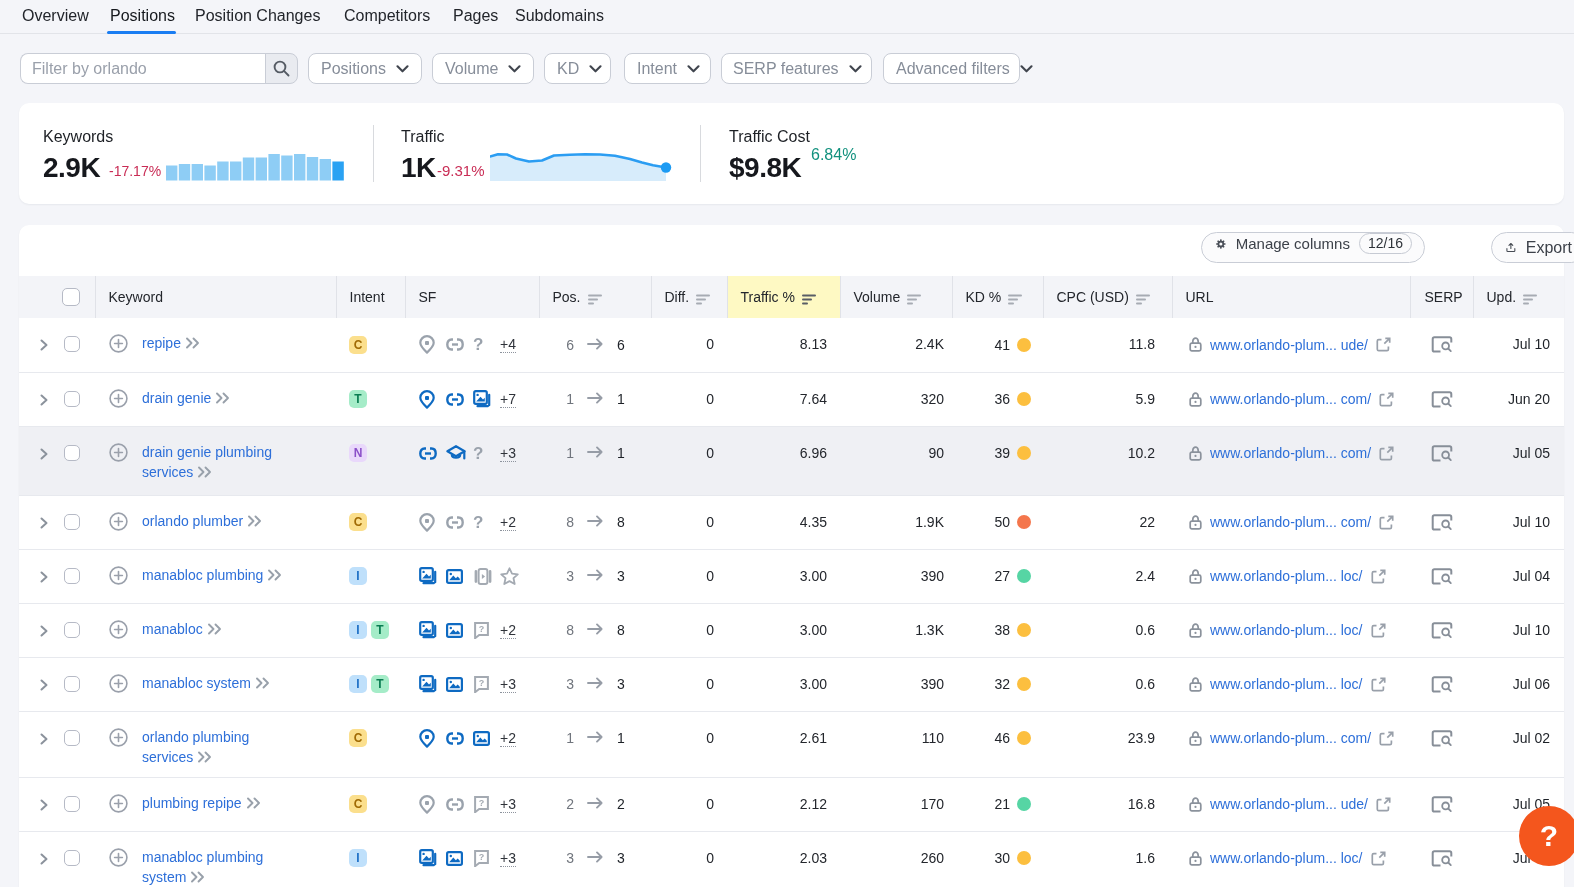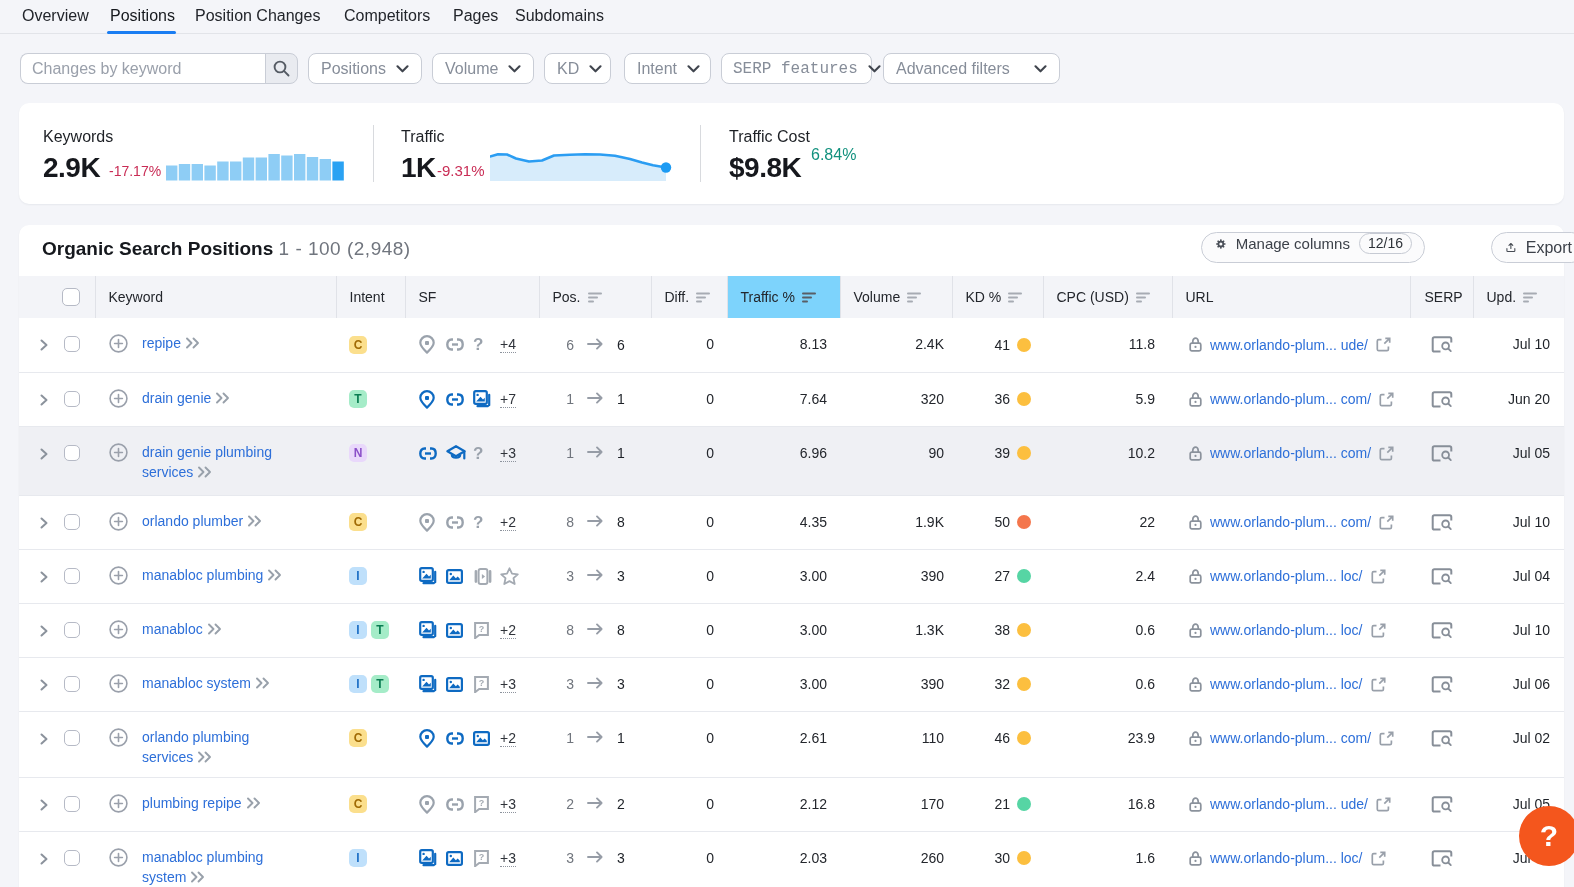--- a/index.html
+++ b/index.html
@@ -40,22 +40,22 @@
 .pill { border:1px solid #c6cad3; border-radius:12px; font-size:14px; color:#2e3339; padding:1px 8px 2px; margin-left:9px; }
 
 table { border-collapse:collapse; table-layout:fixed; width:1545px; position:absolute; left:0; top:51px; }
 col.w-exp { width:76px; } col.w-kw { width:241px; } col.w-int { width:69px; } col.w-sf { width:134px; }
 col.w-pos { width:112px; } col.w-diff { width:76px; } col.w-tra { width:113px; } col.w-vol { width:112px; }
 col.w-kd { width:91px; } col.w-cpc { width:129px; } col.w-url { width:238px; } col.w-serp { width:63px; }
 col.w-upd { width:91px; }
 thead tr { height:42px; background:#f3f4f8; }
 thead td { border-right:1px solid #e0e2e8; font-size:14px; color:#23262c; vertical-align:middle; padding-left:13px; }
 thead td.nosep { border-right:none; }
-thead td .hflex { display:flex; align-items:center; gap:7px; }
-thead td.hdark { background:#7dd3fc; }
+thead td .hflex { display:flex; align-items:flex-end; gap:7px; }
+thead td.hdark { background:#fef9c3; }
 tbody td { vertical-align:top; font-size:14px; color:#23262c; }
 .cellv { height:53px; display:flex; align-items:center; }
 tbody tr { border-top:1px solid #e7e9ee; }
 tbody tr:first-child { border-top:none; }
 tr.shaded { background:#eff0f4; }
 .c-exp { position:relative; }
 .expwrap { position:absolute; left:20px; top:20px; }
 .cb { display:inline-block; width:18px; height:18px; background:#fff; border:1px solid #b6bac6; border-radius:5px; }
 .cb-row { position:absolute; left:45px; top:18px; width:16px; height:16px; }
 .kwflex { display:flex; align-items:flex-start; }
@@ -92,43 +92,43 @@
 <div class="tabbar">
   <span class="tab" style="left:22px;">Overview</span>
   <span class="tab active" style="left:110px;">Positions</span>
   <span class="tab" style="left:195px;">Position Changes</span>
   <span class="tab" style="left:344px;">Competitors</span>
   <span class="tab" style="left:453px;">Pages</span>
   <span class="tab" style="left:515px;">Subdomains</span>
   <div class="tabunderline"></div>
 </div>
 
-<div class="finput">Changes by keyword</div>
+<div class="finput">Filter by orlando</div>
 <div class="searchbox">
     <svg width="17" height="17" viewBox="0 0 17 17" style="">
       <circle cx="7" cy="7" r="5.4" fill="none" stroke="#555b64" stroke-width="1.9"></circle>
       <path d="M11.2 11.2 L15.5 15.5" stroke="#555b64" stroke-width="1.9" stroke-linecap="round"></path>
     </svg>
   </div>
 <div class="fbtn" style="left:308px; width:114px;">Positions <svg width="13" height="8" viewBox="0 0 13 8" style="">
       <path d="M1.5 1.3 L6.5 6.3 L11.5 1.3" fill="none" stroke="#40454e" stroke-width="2.1" stroke-linecap="round" stroke-linejoin="round"></path>
     </svg></div>
 <div class="fbtn" style="left:432px; width:102px;">Volume <svg width="13" height="8" viewBox="0 0 13 8" style="">
       <path d="M1.5 1.3 L6.5 6.3 L11.5 1.3" fill="none" stroke="#40454e" stroke-width="2.1" stroke-linecap="round" stroke-linejoin="round"></path>
     </svg></div>
 <div class="fbtn" style="left:544px; width:67px;">KD <svg width="13" height="8" viewBox="0 0 13 8" style="">
       <path d="M1.5 1.3 L6.5 6.3 L11.5 1.3" fill="none" stroke="#40454e" stroke-width="2.1" stroke-linecap="round" stroke-linejoin="round"></path>
     </svg></div>
 <div class="fbtn" style="left:624px; width:87px;">Intent <svg width="13" height="8" viewBox="0 0 13 8" style="">
       <path d="M1.5 1.3 L6.5 6.3 L11.5 1.3" fill="none" stroke="#40454e" stroke-width="2.1" stroke-linecap="round" stroke-linejoin="round"></path>
     </svg></div>
-<div class="fbtn" style="left:721px; width:151px; padding:12px 11px;font-family:Liberation Mono, monospace;">SERP features <svg width="13" height="8" viewBox="0 0 13 8" style="">
+<div class="fbtn" style="left:721px; width:151px; padding:12px 11px;">SERP features <svg width="13" height="8" viewBox="0 0 13 8" style="">
       <path d="M1.5 1.3 L6.5 6.3 L11.5 1.3" fill="none" stroke="#40454e" stroke-width="2.1" stroke-linecap="round" stroke-linejoin="round"></path>
     </svg></div>
-<div class="fbtn" style="left:883px; width:177px;">Advanced filters <svg width="13" height="8" viewBox="0 0 13 8" style="">
+<div class="fbtn" style="left:883px; width:137px;">Advanced filters <svg width="13" height="8" viewBox="0 0 13 8" style="">
       <path d="M1.5 1.3 L6.5 6.3 L11.5 1.3" fill="none" stroke="#40454e" stroke-width="2.1" stroke-linecap="round" stroke-linejoin="round"></path>
     </svg></div>
 
 <div class="card1">
   <span class="slabel" style="left:24px;">Keywords</span>
   <span class="sval" style="left:24px;">2.9K</span>
   <span class="spct" style="left:90px; color:#c92c55; font-size:14px; top:60px;">-17.17%</span>
   <div class="abs" style="left:147px; top:50px;"><svg width="180" height="28" viewBox="0 0 180 28" style="">
         <rect x="0.0" y="12.5" width="11.4" height="15" fill="#8ecdf5"></rect>
         <rect x="12.8" y="11.0" width="11.4" height="16.5" fill="#8ecdf5"></rect>
@@ -154,21 +154,20 @@
         <polyline points="0,8.5 8,6.3 17,6.5 26,10.5 39,13.5 52,12.5 64,7.5 80,6.8 95,6.2 110,6.5 125,7.8 140,11 152,14.5 163,17.3 176,19.5" fill="none" stroke="#2b9df2" stroke-width="2.6" stroke-linejoin="round" stroke-linecap="round"></polyline>
         <circle cx="176" cy="19.5" r="5.2" fill="#1d9bf3"></circle>
       </svg></div>
   <div class="sdiv" style="left:681px;"></div>
   <span class="slabel" style="left:710px;">Traffic Cost</span>
   <span class="sval" style="left:710px;">$9.8K</span>
   <span class="spct" style="left:792px; color:#12917e;">6.84%</span>
 </div>
 
 <div class="card2">
-  <div class="ttitle">Organic Search Positions <span class="cnt">1 - 100 (2,948)</span></div>
   <div class="graybtn" style="left:1182px; width:224px; padding:0 12px 8px 14px;">
       <svg width="20" height="20" viewBox="0 0 20 20" style="">
         <path d="M8.42 0.53 A9.6 9.6 0 0 1 11.58 0.53 L11.70 3.21 A7.0 7.0 0 0 1 13.60 4.00 L15.58 2.19 A9.6 9.6 0 0 1 17.81 4.42 L16.00 6.40 A7.0 7.0 0 0 1 16.79 8.30 L19.47 8.42 A9.6 9.6 0 0 1 19.47 11.58 L16.79 11.70 A7.0 7.0 0 0 1 16.00 13.60 L17.81 15.58 A9.6 9.6 0 0 1 15.58 17.81 L13.60 16.00 A7.0 7.0 0 0 1 11.70 16.79 L11.58 19.47 A9.6 9.6 0 0 1 8.42 19.47 L8.30 16.79 A7.0 7.0 0 0 1 6.40 16.00 L4.42 17.81 A9.6 9.6 0 0 1 2.19 15.58 L4.00 13.60 A7.0 7.0 0 0 1 3.21 11.70 L0.53 11.58 A9.6 9.6 0 0 1 0.53 8.42 L3.21 8.30 A7.0 7.0 0 0 1 4.00 6.40 L2.19 4.42 A9.6 9.6 0 0 1 4.42 2.19 L6.40 4.00 A7.0 7.0 0 0 1 8.30 3.21 Z M13.2 10.0 A3.2 3.2 0 1 0 6.8 10.0 A3.2 3.2 0 1 0 13.2 10.0 Z" fill="#4a4f58" fill-rule="evenodd"></path>
       </svg>
       <span style="margin-left:10px;font-size:15px;">Manage columns</span>
       <span class="pill">12/16</span>
     </div>
   <div class="graybtn" style="left:1472px; width:96px; padding:0 14px;">
       <svg width="17" height="17" viewBox="0 0 17 17" style="">
         <path d="M8.5 10.2 V1.8 M5.2 4.8 L8.5 1.5 L11.8 4.8" fill="none" stroke="#474c54" stroke-width="1.9" stroke-linecap="round" stroke-linejoin="round"></path>

